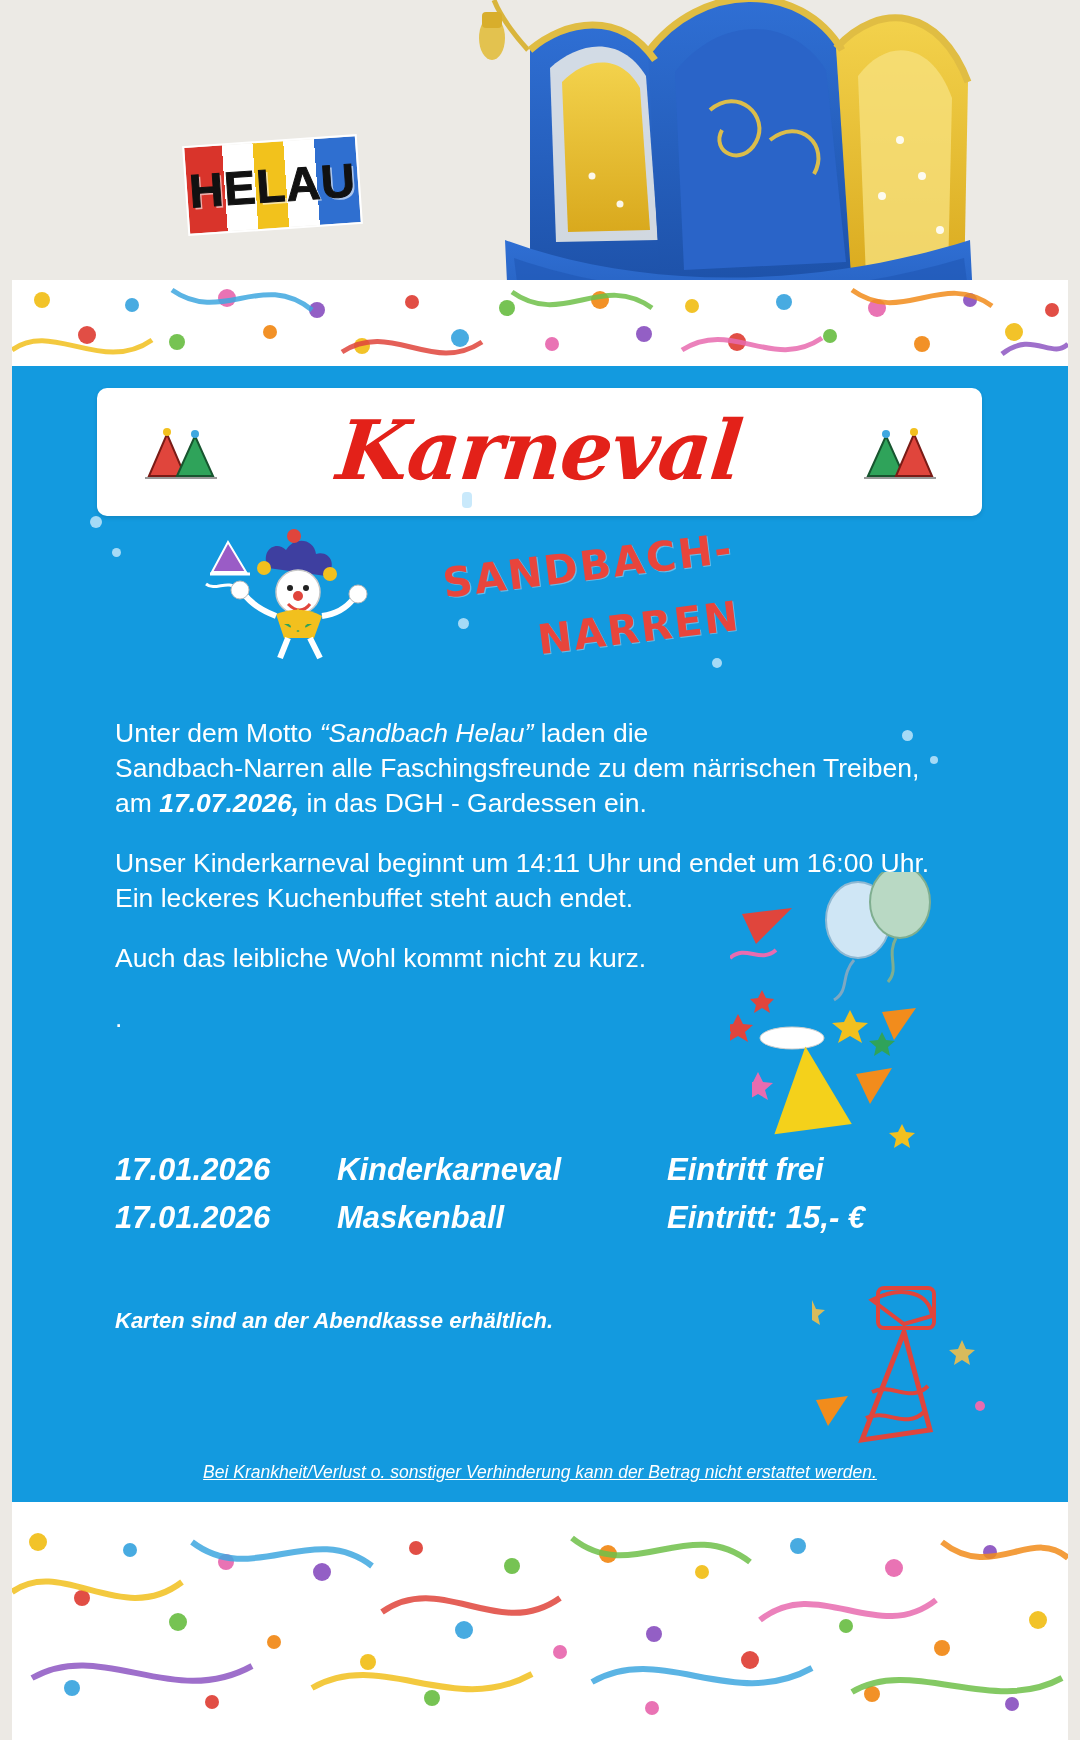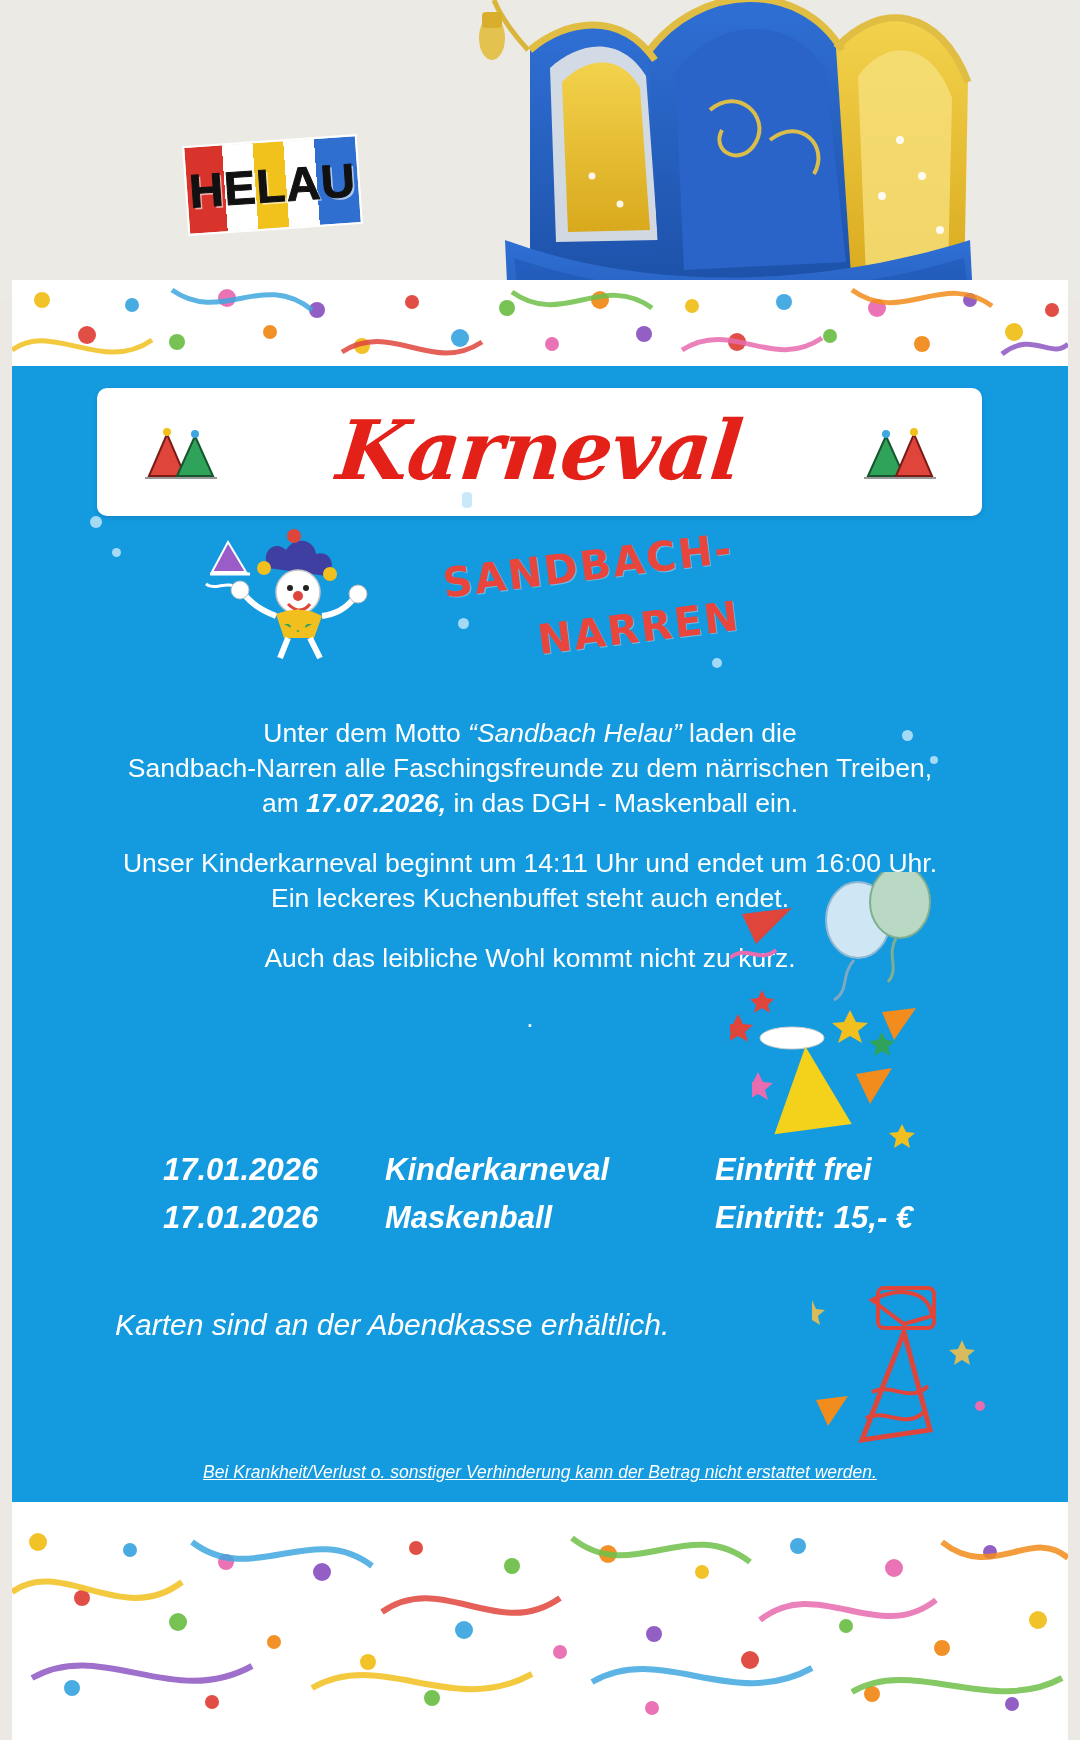--- a/index.html
+++ b/index.html
@@ -131,48 +131,48 @@
 
   
   #body-text {
     position: absolute;
     left: 103px; top: 436px;
     width: 830px;
     color: #ffffff;
     font-size: 26.5px;
     line-height: 35px;
   }
-  #body-text p { margin: 0 0 25px 0; text-align: center; }
+  #body-text p { margin: 0 0 25px 0; }
   #body-text p:last-child { margin-bottom: 0; }
   .em-italic { font-style: italic; }
   .em-bold-italic { font-style: italic; font-weight: bold; }
 
   
   #price-table {
     position: absolute;
     left: 103px; top: 872px;
     width: 820px;
     color: #ffffff;
     font-weight: bold;
     font-style: italic;
     font-size: 31px;
   }
-  .price-row { display: flex; align-items: baseline; height: 48px; margin-left: 48px; }
+  .price-row { display: flex; align-items: baseline; height: 48px; }
   .price-date { width: 222px; }
   .price-event { width: 330px; }
   .price-fee { flex: 1; }
 
   
   #boxoffice {
     position: absolute;
     left: 103px; top: 1028px;
     color: #ffffff;
-    font-weight: normal;
+    font-weight: bold;
     font-style: italic;
-    font-size: 30px;
+    font-size: 22px;
   }
 
   
   #footnote {
     position: absolute;
     left: 0; right: 0; top: 1182px;
     text-align: center;
     color: #ffffff;
     font-weight: normal;
     font-style: italic;
@@ -339,21 +339,21 @@
       <path d="M96 80 l5 10 10 1 -8 7 3 10 -10 -6 -10 6 3 -10 -8 -7 10 -1z" fill="#f2c01e"></path>
     </svg>
   </div>
 
   <div id="sandbach-narren">
     <div id="sandbach-line1">SANDBACH-</div>
     <div id="sandbach-line2">NARREN</div>
   </div>
 
   <div id="body-text">
-      <p><span>Unter dem Motto </span><span class="em-italic">“Sandbach Helau”</span><span> laden die</span><br><span>Sandbach-Narren alle Faschingsfreunde zu dem närrischen Treiben,</span><br><span>am </span><span class="em-bold-italic">17.07.2026,</span><span> in das DGH - Maskenball ein.</span></p>
+      <p><span>Unter dem Motto </span><span class="em-italic">“Sandbach Helau”</span><span> laden die</span><br><span>Sandbach-Narren alle Faschingsfreunde zu dem närrischen Treiben,</span><br><span>am </span><span class="em-bold-italic">17.07.2026,</span><span> in das DGH - Gardessen ein.</span></p>
       <p><span>Unser Kinderkarneval beginnt um 14:11 Uhr und endet um 16:00 Uhr.</span><br><span>Ein leckeres Kuchenbuffet steht auch endet.</span></p>
       <p><span>Auch das leibliche Wohl kommt nicht zu kurz.</span></p>
       <p><span>.</span></p>
     </div>
 
   <div class="deco" style="left:718px; top:592px; width:220px; height:240px;">
     <svg viewBox="0 0 220 240" width="220" height="240">
       <ellipse cx="128" cy="48" rx="32" ry="38" fill="#cfe6f5" stroke="#8fb8d2" stroke-width="2"></ellipse>
       <ellipse cx="170" cy="30" rx="30" ry="36" fill="#b9d9c4" stroke="#7fae90" stroke-width="2"></ellipse>
       <path d="M124 88 C 110 104, 120 118, 104 128" stroke="#7fa8c2" stroke-width="3" fill="none"></path>

